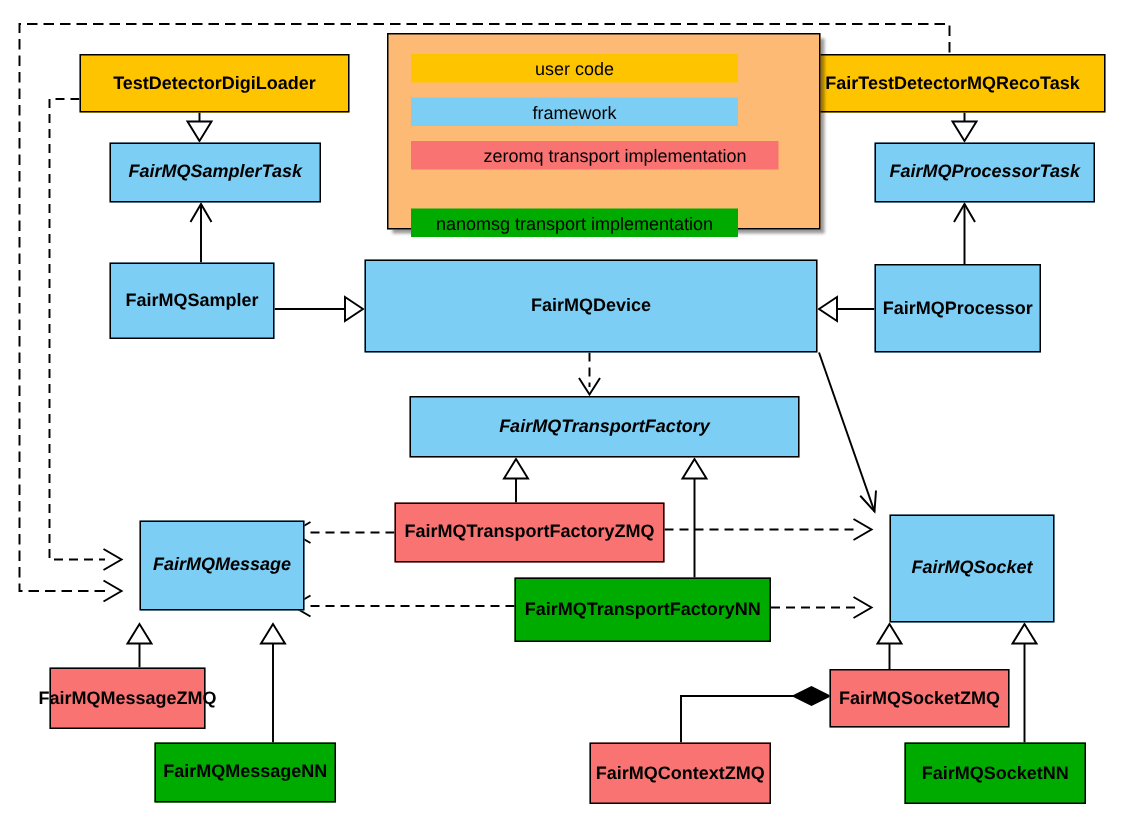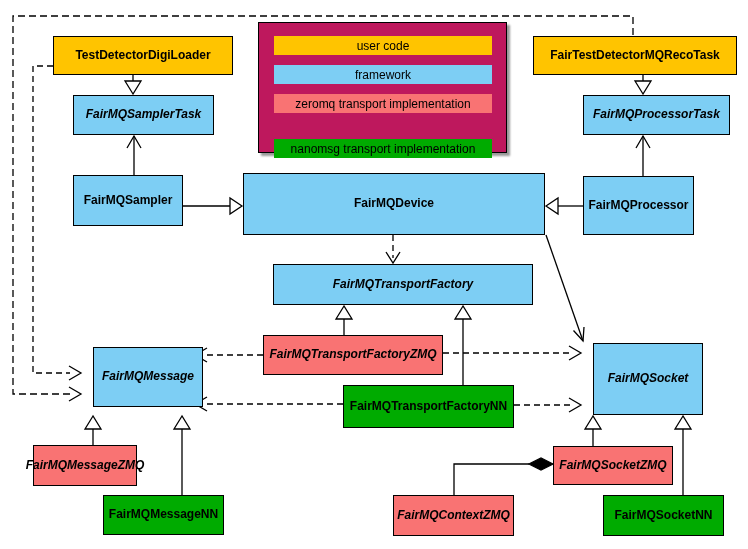--- a/index.html
+++ b/index.html
@@ -11,33 +11,33 @@
   .node{
     position:absolute;z-index:2;box-sizing:border-box;
     border:1.5px solid #000;
     display:flex;align-items:center;justify-content:center;
     font-size:12px;font-weight:bold;color:#000;text-align:center;
     line-height:1.1;padding:0 2px;
   }
   .abstract{font-style:italic;margin-left:10px;}
   .c-user{background:#FFC400;}
   .c-framework{background:#7DCEF4;}
-  .c-zmq{background:#F97373;font-style:italic;}
+  .c-zmq{background:#F97373;}
   .c-nn{background:#00AB00;}
   .legend{
-    position:absolute;z-index:2;left:258px;top:22px;width:249px;height:131px;
-    background:#be185d;border:1.5px solid #000;box-sizing:border-box;
+    position:absolute;z-index:2;left:258px;top:22px;width:289px;height:131px;
+    background:#fdba74;border:1.5px solid #000;box-sizing:border-box;
     box-shadow:3px 3px 2px rgba(0,0,0,0.4);
   }
   .legend-item{
     position:absolute;left:15px;width:218px;height:19px;
     display:flex;align-items:center;justify-content:center;
     font-size:12px;font-weight:normal;color:#000;
   }
-  .li-0{top:13px;} .li-1{top:42px;} .li-2{top:71px;} .li-3{top:100px;margin-top:16px;}
+  .li-0{top:13px;} .li-1{top:42px;} .li-2{top:71px;padding-left:27px;} .li-3{top:100px;margin-top:16px;}
 </style>
 </head>
 <body>
 
 <div id="stage">
 
   <svg id="connectors" width="748" height="549" viewBox="0 0 748 549" fill="none" stroke="#000" stroke-width="1.3">
 
     <g>
       <line x1="133" y1="75" x2="133" y2="81"></line>

